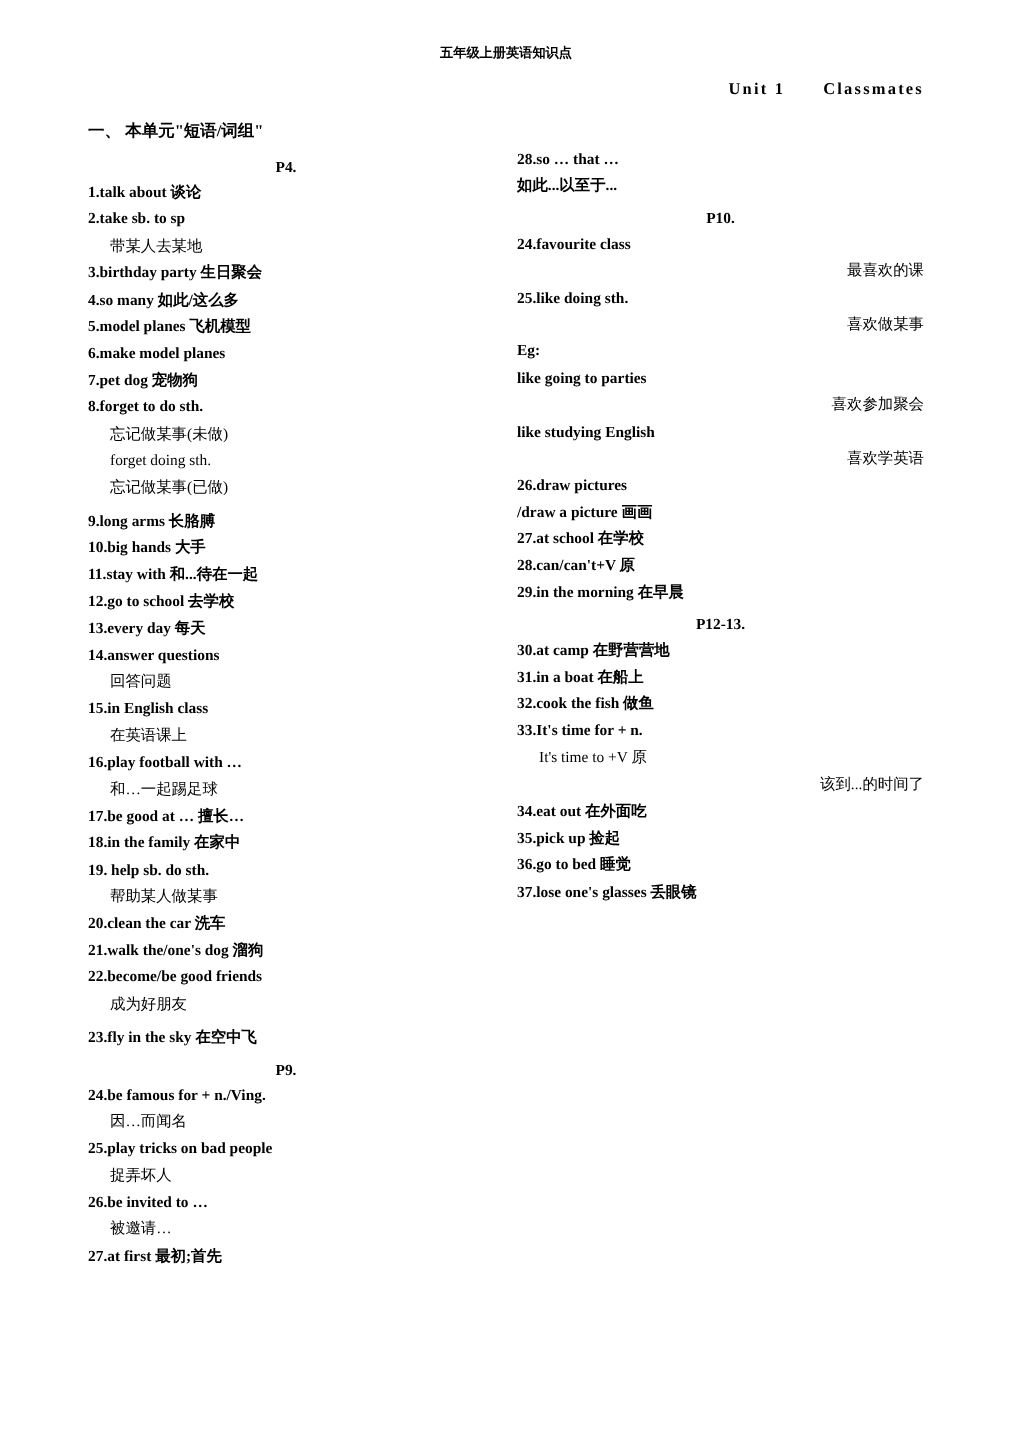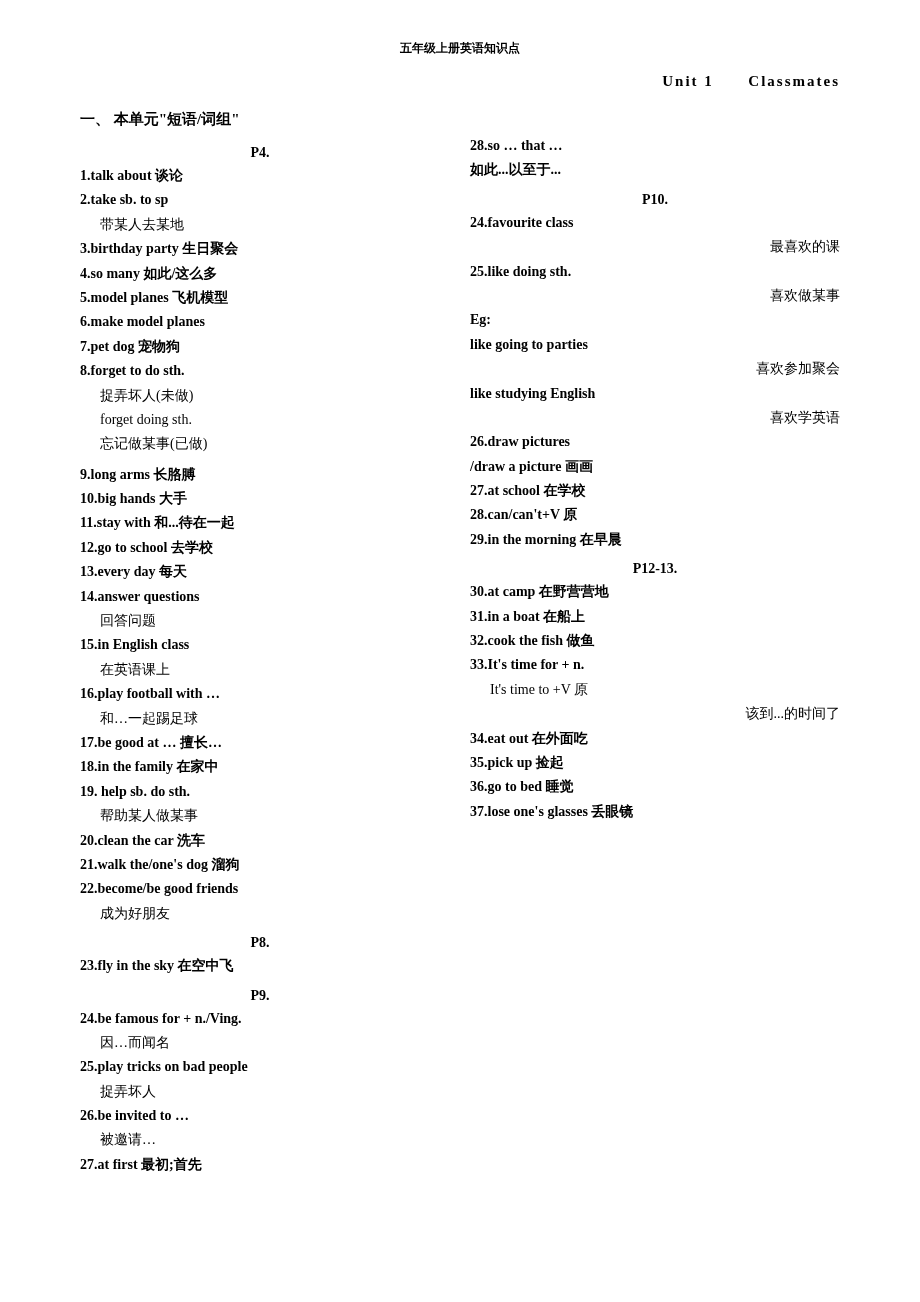--- a/index.html
+++ b/index.html
@@ -101,21 +101,21 @@
     <div class="page-label bold">P4.</div>
     <div class="item">1.talk about 谈论</div>
     <div class="item">2.take sb. to sp</div>
     <div class="item-indent">带某人去某地</div>
     <div class="item">3.birthday party 生日聚会</div>
     <div class="item">4.so many 如此/这么多</div>
     <div class="item">5.model planes 飞机模型</div>
     <div class="item">6.make model planes</div>
     <div class="item">7.pet dog 宠物狗</div>
     <div class="item">8.forget to do sth.</div>
-    <div class="item-indent">捉弄坏人(未做)</div>
+    <div class="item-indent">忘记做某事(未做)</div>
     <div class="item-indent">forget doing sth.</div>
     <div class="item-indent">忘记做某事(已做)</div>
 
     <div class="blank-line"></div>
 
     <div class="item">9.long arms 长胳膊</div>
     <div class="item">10.big hands  大手</div>
     <div class="item">11.stay with  和...待在一起</div>
     <div class="item">12.go to school 去学校</div>
     <div class="item">13.every day 每天</div>
@@ -129,21 +129,20 @@
     <div class="item">18.in the family 在家中</div>
     <div class="item">19. help sb. do sth.</div>
     <div class="item-indent2">帮助某人做某事</div>
     <div class="item">20.clean the car 洗车</div>
     <div class="item">21.walk the/one's dog 溜狗</div>
     <div class="item">22.become/be good friends</div>
     <div class="item-indent2">成为好朋友</div>
 
     <div class="blank-line"></div>
 
-    <div class="page-label bold">P8.</div>
     <div class="item">23.fly in the sky 在空中飞</div>
 
     <div class="page-label bold">P9.</div>
     <div class="item">24.be famous for + n./Ving.</div>
     <div class="item-indent2">因…而闻名</div>
     <div class="item">25.play tricks on bad people</div>
     <div class="item-indent2">捉弄坏人</div>
     <div class="item">26.be invited to …</div>
     <div class="item-indent2">被邀请…</div>
     <div class="item">27.at first 最初;首先</div>

